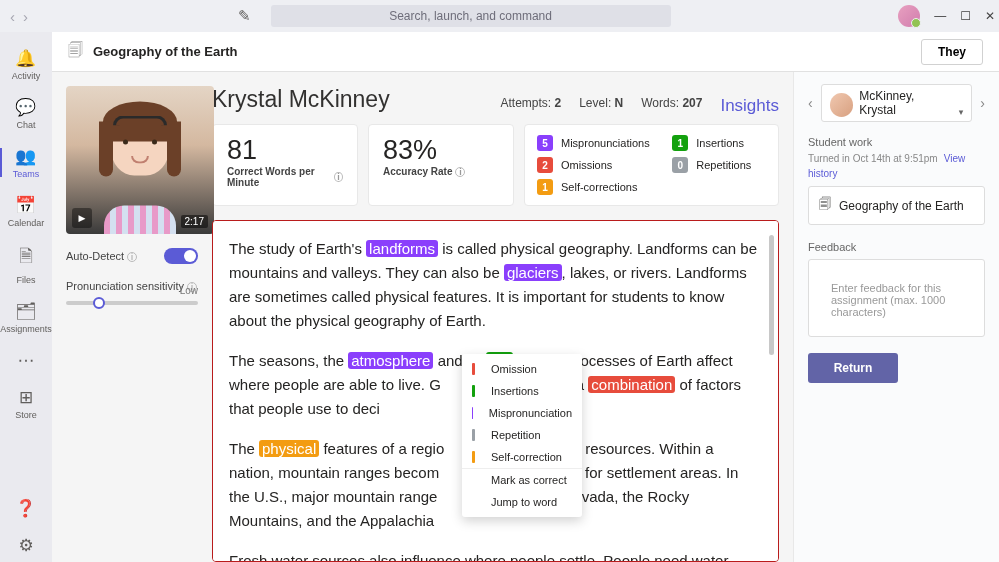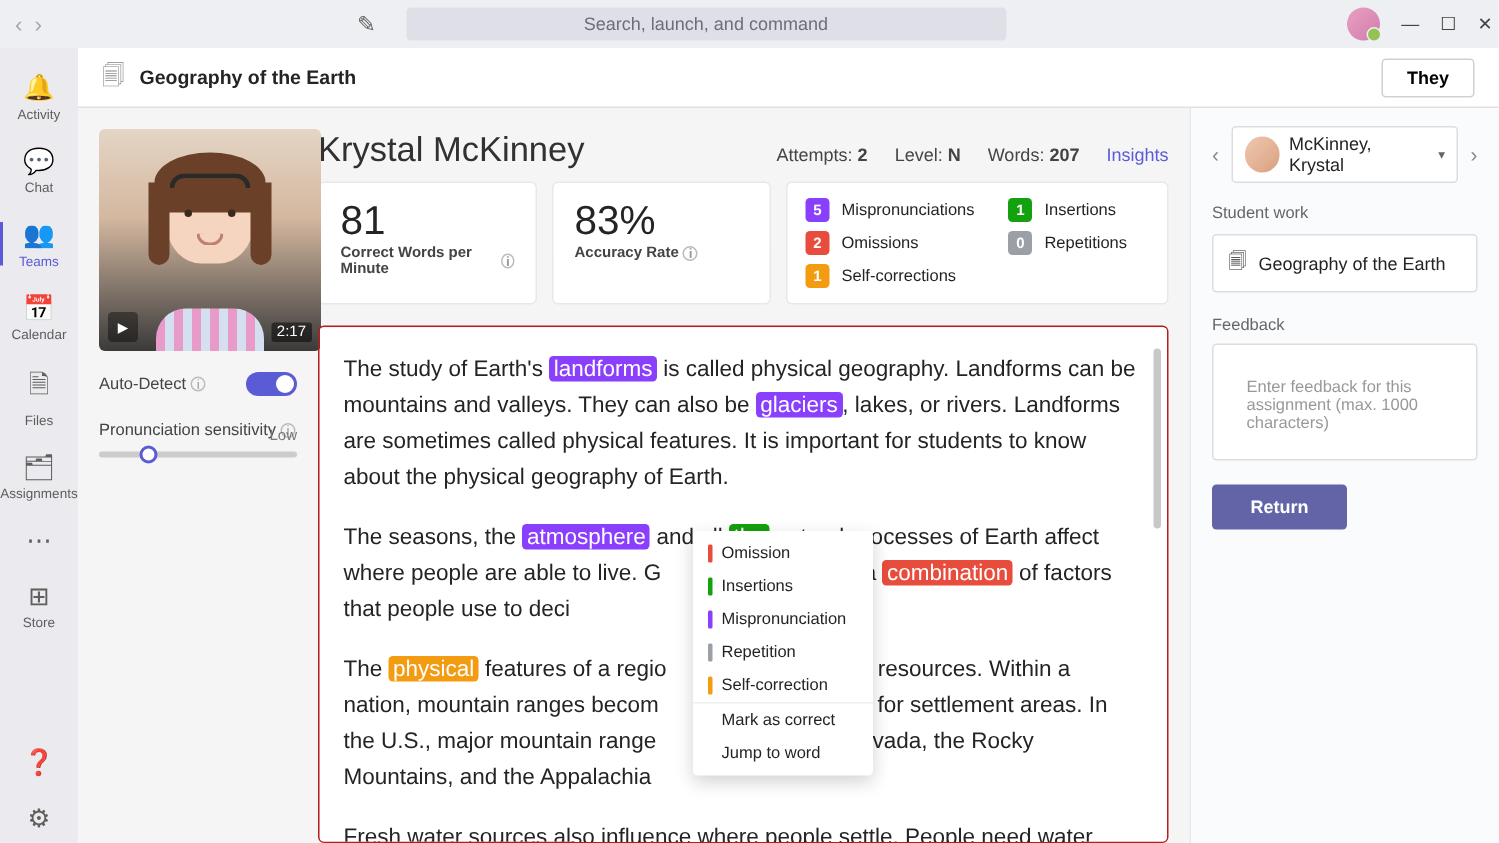--- a/index.html
+++ b/index.html
@@ -59,21 +59,21 @@
 .slider-row { margin-top: 14px; }
 .slider { position: relative; height: 4px; background: #ccc; border-radius: 2px; margin-top: 8px; }
 .slider-thumb { position: absolute; left: 25%; top: 50%; transform: translate(-50%, -50%); width: 12px; height: 12px; background: #fff; border: 2px solid #5b5bd6; border-radius: 50%; }
 .slider-label-end { position: absolute; right: 0; top: -16px; font-size: 10px; color: #777; }
 
 
 .name-row { display: flex; align-items: baseline; margin-bottom: 8px; }
 .student-name { font-size: 23px; font-weight: 350; color: #323130; }
 .meta-stats { margin-left: auto; display: flex; gap: 18px; font-size: 12px; color: #444; }
 .meta-stats b { font-weight: 600; }
-.insights-link { color: #5b5bd6; font-size: 12px; }
+.insights-link { color: #5b5bd6; font-size: 17px; }
 
 .stats-row { display: flex; gap: 10px; margin-bottom: 14px; }
 .stat-card { background: #fff; border: 1px solid #e8e8e8; border-radius: 4px; padding: 10px 14px; }
 .stat-card.wide { flex: 0 0 146px; }
 .stat-big { font-size: 27px; font-weight: 350; }
 .stat-label { font-size: 10px; color: #444; font-weight: 600; display: flex; align-items: center; }
 .error-card { background: #fff; border: 1px solid #e8e8e8; border-radius: 4px; padding: 10px 12px; flex: 1; display: grid; grid-template-columns: auto auto 1fr auto auto 1fr; gap: 6px 8px; align-items: center; font-size: 11px; }
 .badge { min-width: 16px; height: 16px; border-radius: 3px; color: #fff; display: inline-flex; align-items: center; justify-content: center; font-size: 10px; font-weight: 600; padding: 0 4px; }
 .b-purple { background: #8a3ffc; }
 .b-red { background: #e74c3c; }
@@ -84,34 +84,34 @@
 .passage-card { background: #fff; border: 1px solid #b91c1c; border-radius: 4px; padding: 16px 20px 16px 16px; flex: 1; overflow-y: auto; font-size: 15px; line-height: 1.6; position: relative; }
 .passage-card p { margin-bottom: 16px; }
 .hl { padding: 0 3px; border-radius: 3px; color: #fff; }
 .hl-purple { background: #8a3ffc; }
 .hl-green { background: #13a10e; }
 .hl-red { background: #e74c3c; }
 .hl-orange { background: #f39c12; color: #fff; text-align: center; }
 .passage-scroll { position: absolute; right: 4px; top: 14px; width: 5px; height: 120px; background: #c8c8c8; border-radius: 3px; }
 
 .context-menu { position: absolute; left: 462px; top: 354px; width: 120px; background: #fff; box-shadow: 0 4px 12px rgba(0,0,0,0.18); border-radius: 3px; padding: 4px 0; font-size: 11px; z-index: 10; }
-.menu-item { padding: 5px 10px; display: flex; align-items: center; gap: 6px; }
+.menu-item { padding: 5px 10px; display: flex; align-items: center; gap: 16px; }
 .menu-item.divider-after { border-bottom: 1px solid #eee; }
 .stripe { width: 3px; height: 12px; border-radius: 1px; }
 .s-red { background: #e74c3c; }
 .s-green { background: #13a10e; }
 .s-purple { background: #8a3ffc; }
 .s-gray { background: #9aa0a6; }
 .s-orange { background: #f39c12; }
 
 
 .student-nav { display: flex; align-items: center; gap: 8px; margin-bottom: 14px; }
 .student-nav-arrow { color: #888; font-size: 14px; }
 .avatar-med { width: 24px; height: 24px; border-radius: 50%; background: linear-gradient(135deg, #f0c8b0, #d8a080); }
-.student-dd { flex: 1; display: flex; align-items: center; gap: 6px; padding: 4px 8px; border: 1px solid #ddd; border-radius: 3px; background: #fff; font-size: 12px; }
+.student-dd { flex: 1; display: flex; align-items: flex-end; gap: 6px; padding: 4px 8px; border: 1px solid #ddd; border-radius: 3px; background: #fff; font-size: 12px; }
 .section-label { font-size: 11px; color: #666; margin-bottom: 2px; }
 .timestamp { font-size: 10px; color: #888; }
 .view-history { font-size: 10px; color: #5b5bd6; margin-left: 6px; }
 .work-item { background: #fff; border: 1px solid #ddd; border-radius: 3px; padding: 8px 10px; margin-top: 6px; margin-bottom: 16px; display: flex; align-items: center; gap: 8px; font-size: 12px; }
 .feedback-box { background: #fff; border: 1px solid #ddd; border-radius: 3px; padding: 22px; font-size: 11px; color: #999; height: 78px; margin-top: 4px; }
 .return-btn { margin-top: 16px; background: #6264a7; color: #fff; border-radius: 3px; padding: 8px 0; text-align: center; font-size: 12px; font-weight: 600; width: 90px; }
 .chev { font-size: 9px; color: #666; }
 </style>
 </head>
 <body>
@@ -268,20 +268,21 @@
       <div class="student-nav">
         <span class="student-nav-arrow">‹</span>
         <div class="student-dd">
           <div class="avatar-med"></div>
           <span>McKinney, Krystal</span>
           <span class="chev">▾</span>
         </div>
         <span class="student-nav-arrow">›</span>
       </div>
       <div class="section-label">Student work</div>
+      <div><span class="timestamp">Turned in Oct 14th at 9:51pm</span><a class="view-history">View history</a></div>
       <div class="work-item">
         <span>🗐</span>
         <span>Geography of the Earth</span>
       </div>
       <div class="section-label">Feedback</div>
       <div class="feedback-box">Enter feedback for this assignment (max. 1000 characters)</div>
       <div class="return-btn">Return</div>
     </div>
   </div>
 </div>

